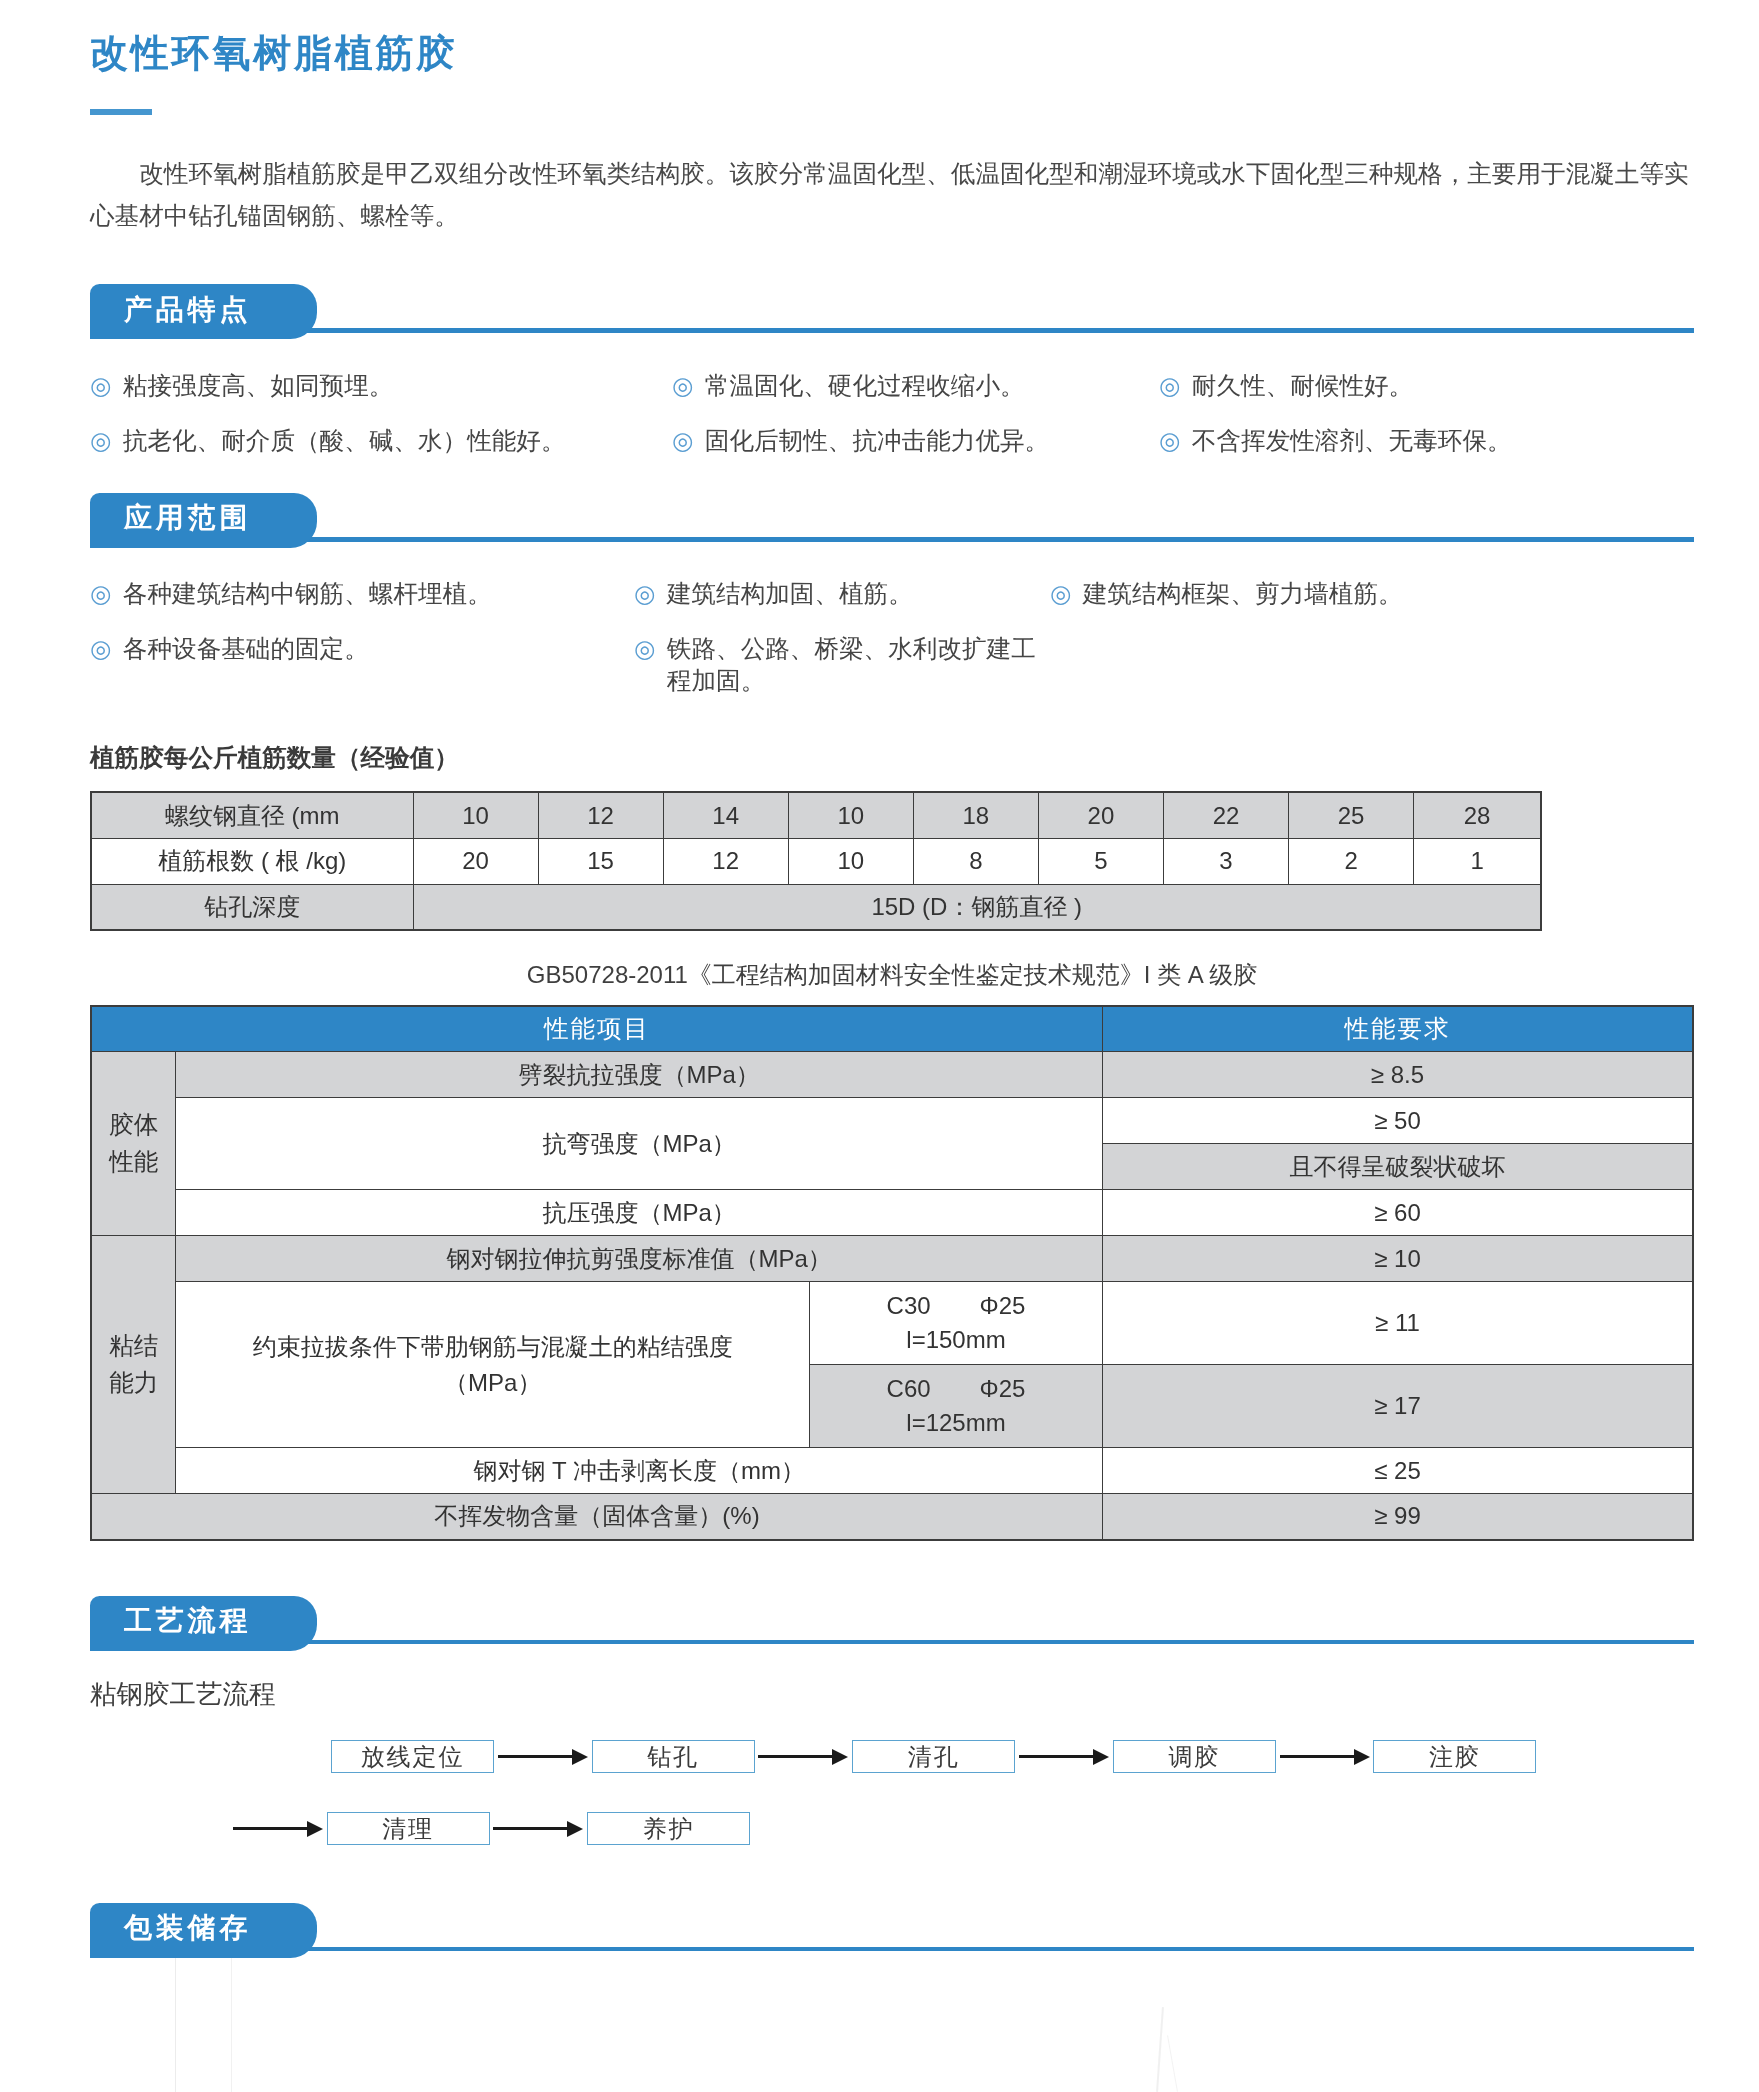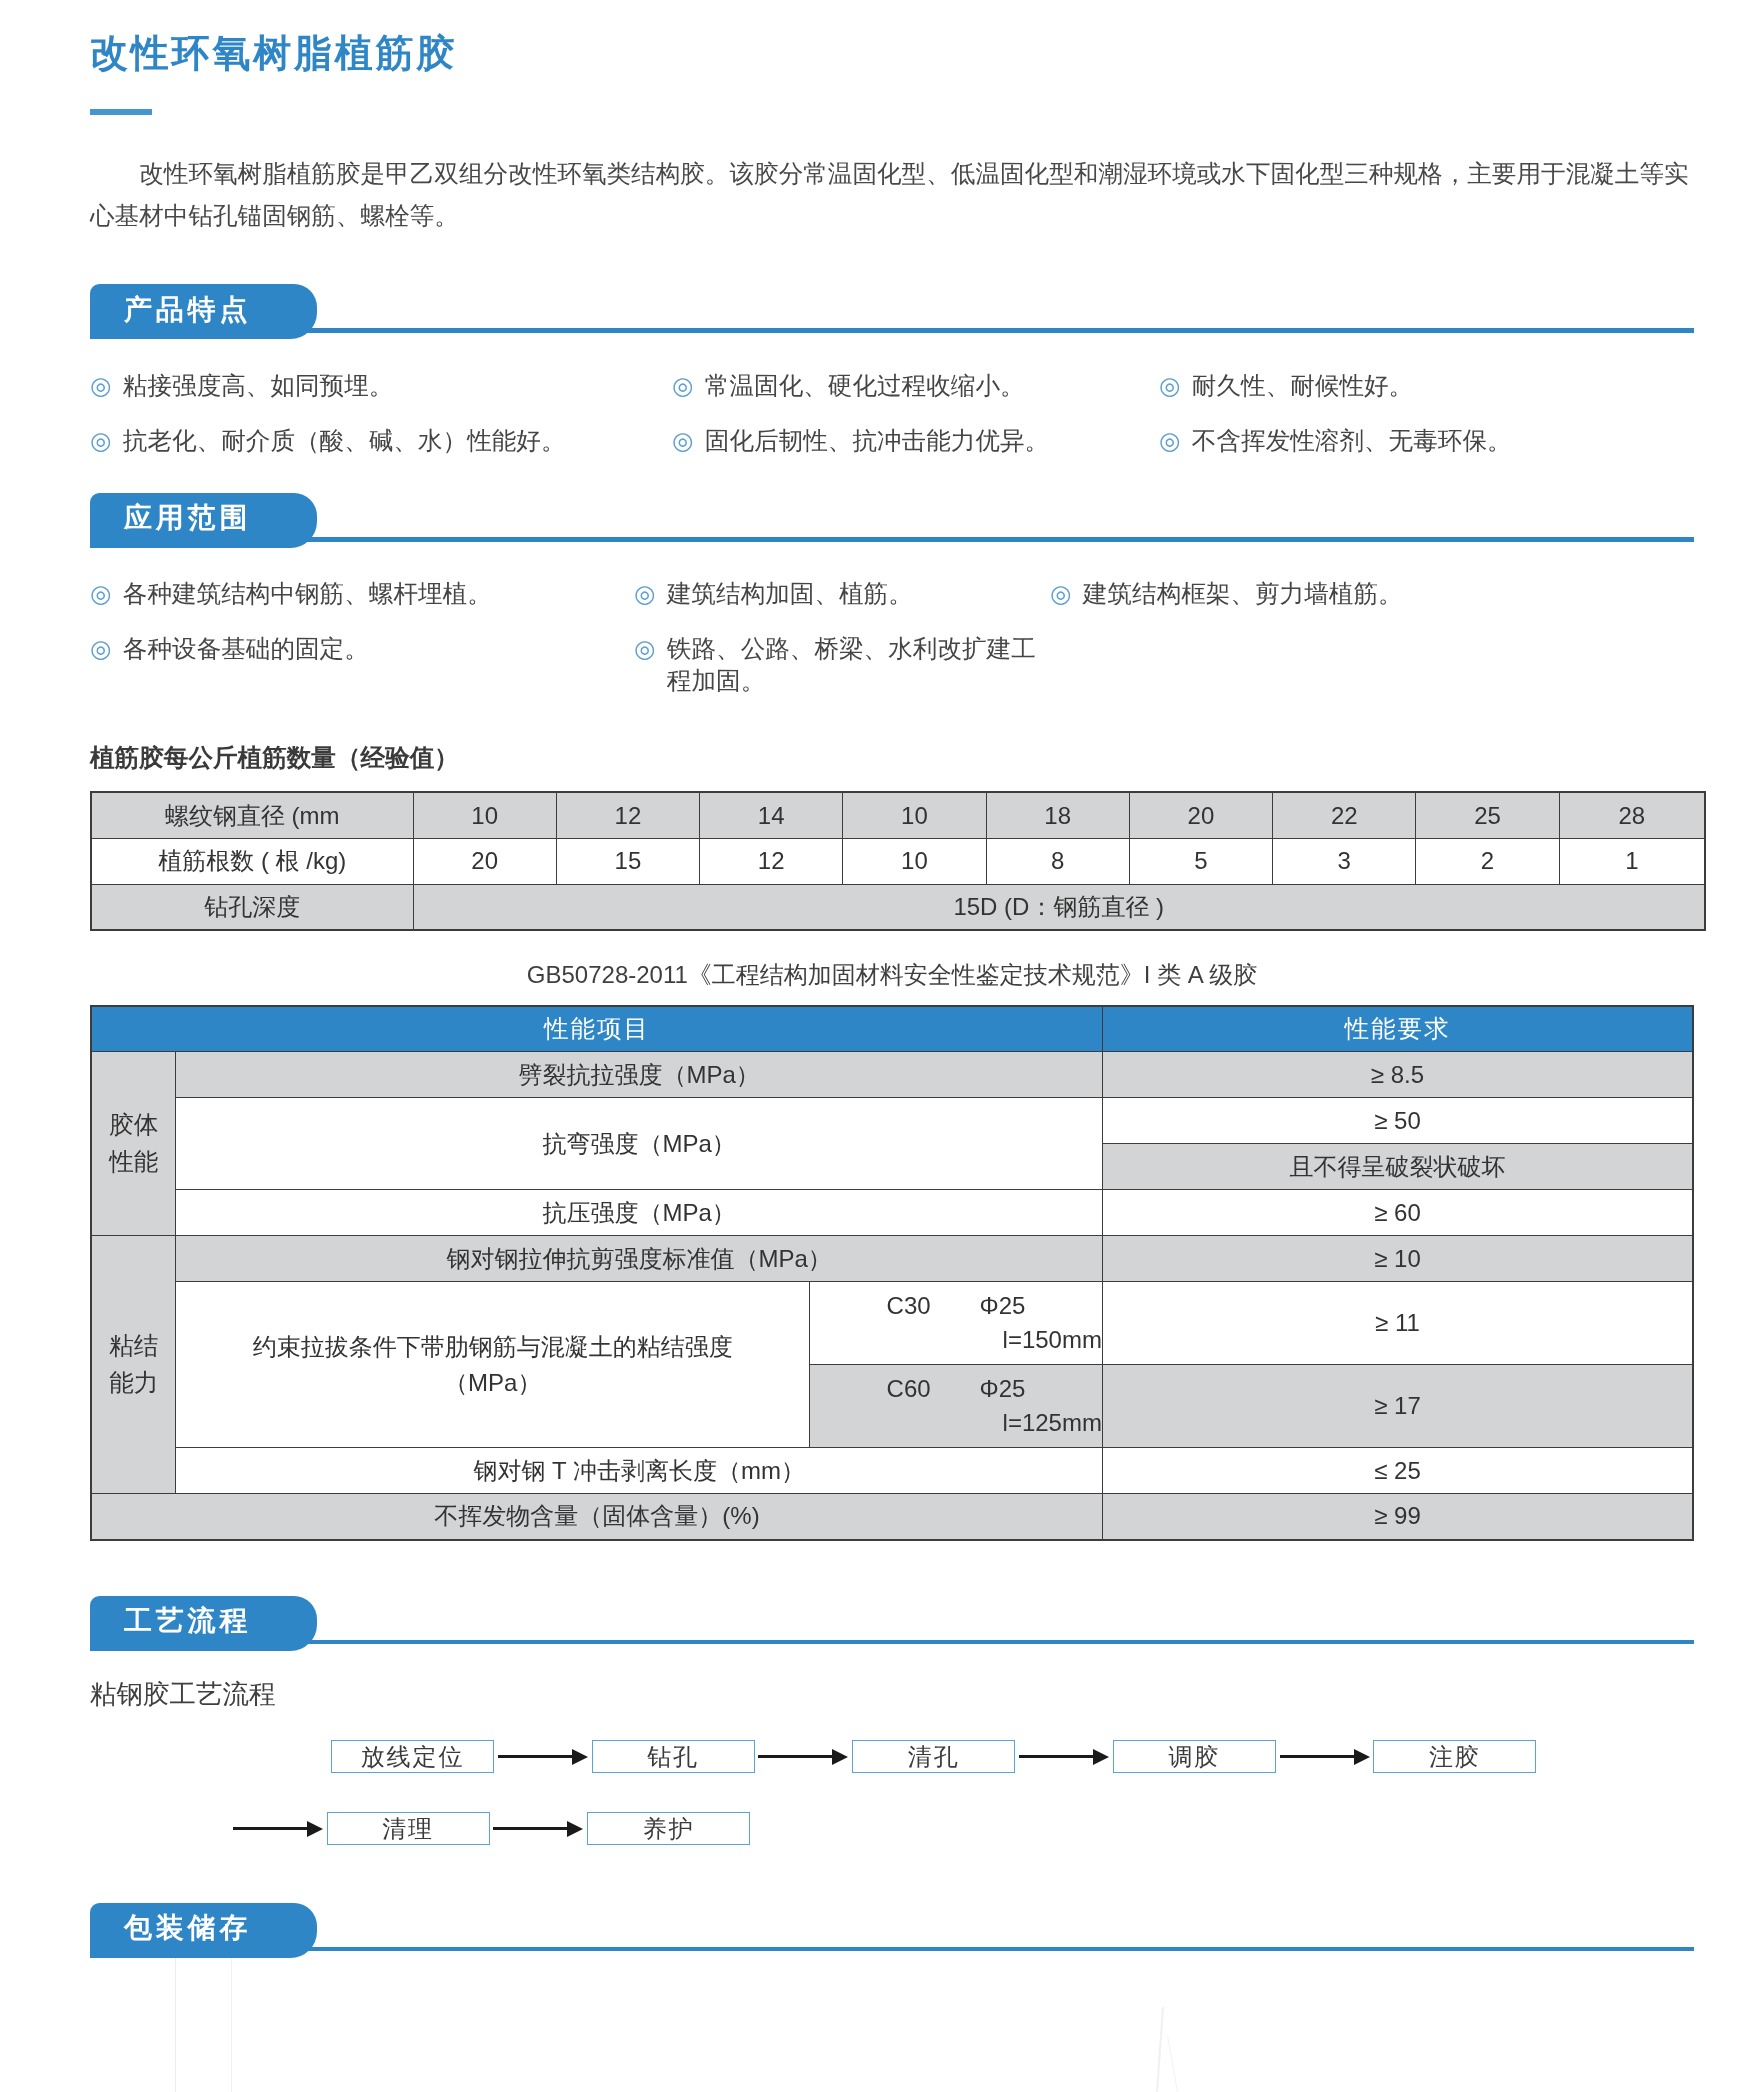--- a/index.html
+++ b/index.html
@@ -22,39 +22,39 @@
   .bullet-grid { margin:24.6px 0 0 90px; display:grid; row-gap:23px; font-size:24.6px; color:#454545; }
   .features-grid { grid-template-columns:582px 487px auto; }
   .apps-grid { grid-template-columns:544px 416px auto; }
   .bullet-item { display:flex; align-items:flex-start; }
   .bullet-mark { color:#5b9ed2; margin-right:11.4px; font-size:24.6px; line-height:1.3; }
   .bullet-text { line-height:1.3; }
 
   
   .consumption-caption { margin:44px 0 0 90px; font-size:24.6px; font-weight:bold; color:#3a3a3a; }
   table { border-collapse:collapse; }
-  .consumption-table { margin:17px 0 0 90px; width:1616px; border:2.8px solid #3c3c3c; }
+  .consumption-table { margin:17px 0 0 90px; width:1452px; border:2.8px solid #3c3c3c; }
   .consumption-table td { border:1.9px solid #3c3c3c; height:46px; text-align:center;
                           font-size:24px; color:#333; }
   .consumption-table .label-col { width:322px; }
   .gray { background:#d3d4d6; }
   .white { background:#ffffff; }
 
   
   .tech-caption { margin:28px 0 0 90px; width:1604px; text-align:center; font-size:24px; color:#3f3f3f; }
   .tech-table { margin:13.2px 0 0 90px; width:1604px; border:2.8px solid #3c3c3c; }
   .tech-table th, .tech-table td { border:1.9px solid #3c3c3c; text-align:center; font-size:24px; color:#333; }
   .tech-table th { background:#2e86c6; color:#fff; font-size:24.6px; font-weight:normal; height:46px; letter-spacing:1.9px; }
   .tech-table td { height:46px; }
   .tech-table .tall { height:83px; }
   .bt-thin { border-top-width:0.9px !important; }
   .vgroup span { display:inline-block; width:2.15em; font-size:24.6px; line-height:1.5; }
   .wrap-label span { display:inline-block; max-width:549px; line-height:1.5; }
   .cond-line1 { display:flex; justify-content:center; gap:49px; }
-  .cond-line2 { margin-top:5.7px;text-align:right; }
+  .cond-line2 { margin-top:5.7px; }
 
   
   .process-subtitle { margin:19px 0 0 90px; font-size:26.5px; color:#3f3f3f; }
   .flow-wrap { margin-top:11.4px; }
   .flow-row { display:flex; align-items:center; height:68px; }
   .flow-row1 { margin-left:331px; }
   .flow-row2 { margin-left:229px; margin-top:3.8px; }
   .flow-box { width:163px; height:33px; background:#fff; border:1.9px solid #5ba3d0;
               display:flex; align-items:center; justify-content:center; font-size:24px; color:#3a3a3a; letter-spacing:1.9px; }
   .flow-arrow { display:flex; align-items:center; margin:0 3.8px; }

